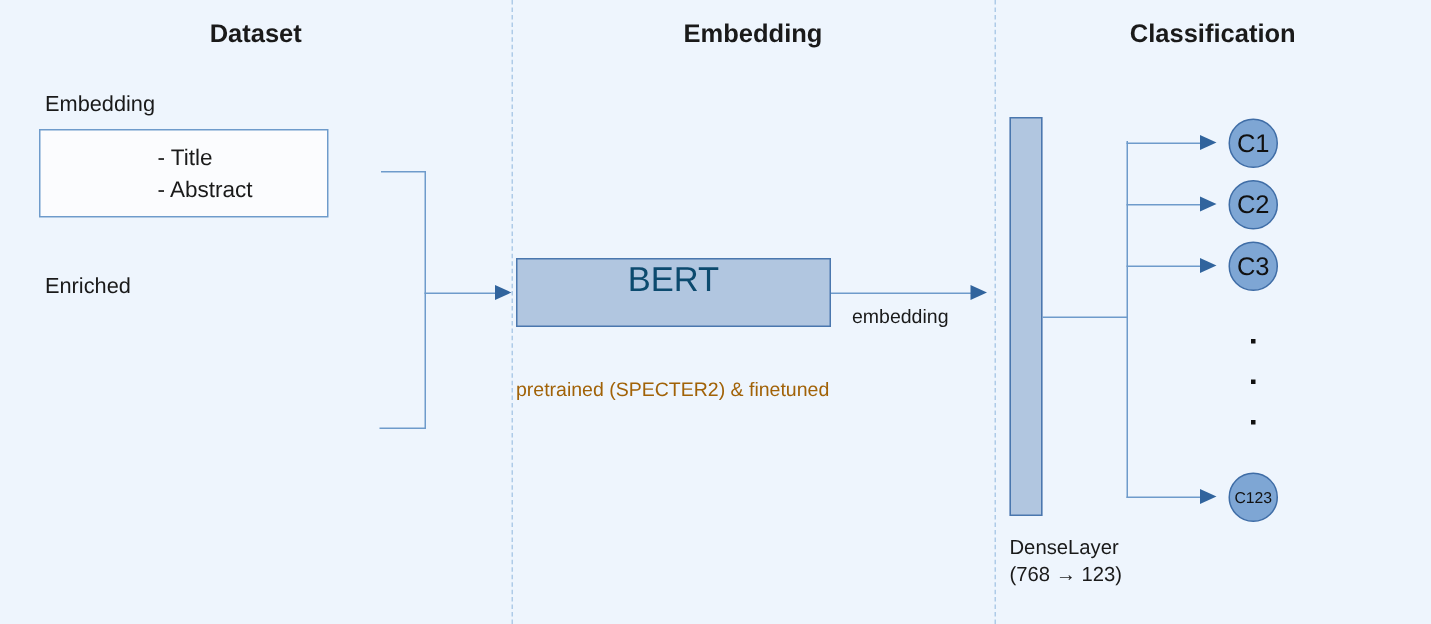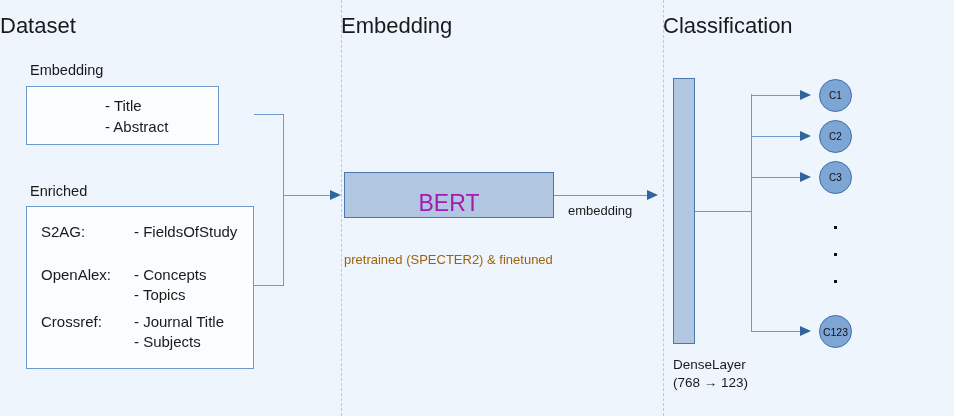--- a/index.html
+++ b/index.html
@@ -23,24 +23,25 @@
     width: 0;
     height: 416px;
     border-left: 1px dashed #aecbe8;
   }
   #divider-1 { left: 341px; }
   #divider-2 { left: 663px; }
 
   
   .section-title {
     position: absolute;
-    font-size: 22px;
-    color: #1a1a1a;
-    white-space: nowrap;
-    font-weight: 400;
+    text-align: center;
+    font-size: 17px;
+    color: #1a1a1a;
+    white-space: nowrap;
+    font-weight: 700;
   }
   #title-dataset        { left: 0px;   top: 13px; width: 341px; }
   #title-embedding      { left: 341px; top: 13px; width: 322px; }
   #title-classification { left: 663px; top: 13px; width: 291px; }
 
   
   .group-caption {
     position: absolute;
     font-size: 14.5px;
     color: #1a1a1a;
@@ -112,24 +113,24 @@
   #box-bert {
     position: absolute;
     left: 344px;
     top: 172px;
     width: 210px;
     height: 46px;
     background: #b1c6e0;
     border: 1px solid #4a77ae;
     box-sizing: border-box;
     display: flex;
-    align-items: flex-end;
+    align-items: flex-start;
     justify-content: center;
     font-size: 23px;
-    color: #a21caf;
+    color: #0c4a6e;
   }
   #caption-bert {
     position: absolute;
     left: 344px;
     top: 228px;
     font-size: 13px;
     color: #a16207;
     white-space: nowrap;
     margin-top: 24px;
   }
@@ -180,21 +181,21 @@
     background: #7ea6d4;
     border: 1px solid #3f6da6;
     border-radius: 50%;
     box-sizing: border-box;
     display: flex;
     align-items: center;
     justify-content: center;
     color: #111111;
     width: 33px;
     height: 33px;
-    font-size: 10px;
+    font-size: 17px;
     left: 819px;
   }
   .class-circle.small-label { font-size: 10.5px; text-align: right; }
 
   
   .dot {
     position: absolute;
     width: 3px;
     height: 3px;
     background: #111111;
@@ -215,36 +216,20 @@
 
   <div class="group-caption" id="caption-essentials">Embedding</div>
 
   <div class="data-box" id="box-essentials">
     <div class="essentials-list">- Title
 - Abstract</div>
   </div>
 
   <div class="group-caption" id="caption-enriched">Enriched</div>
 
-  <div class="data-box" id="box-enriched">
-    <div class="enriched-row" id="erow-0">
-      <span class="src">S2AG:</span>
-      <span class="vals">- FieldsOfStudy</span>
-    </div>
-    <div class="enriched-row" id="erow-1">
-      <span class="src">OpenAlex:</span>
-      <span class="vals">- Concepts
-- Topics</span>
-    </div>
-    <div class="enriched-row" id="erow-2">
-      <span class="src">Crossref:</span>
-      <span class="vals">- Journal Title
-- Subjects</span>
-    </div>
-  </div>
 
   <div class="conn" id="merge-top-h"></div>
   <div class="conn" id="merge-bot-h"></div>
   <div class="conn" id="merge-v"></div>
   <div class="conn" id="merge-arrow-shaft"></div>
   <div class="arrow-head" id="merge-arrow-head"></div>
 
   <div id="box-bert">
     <span>BERT</span>
   </div>

